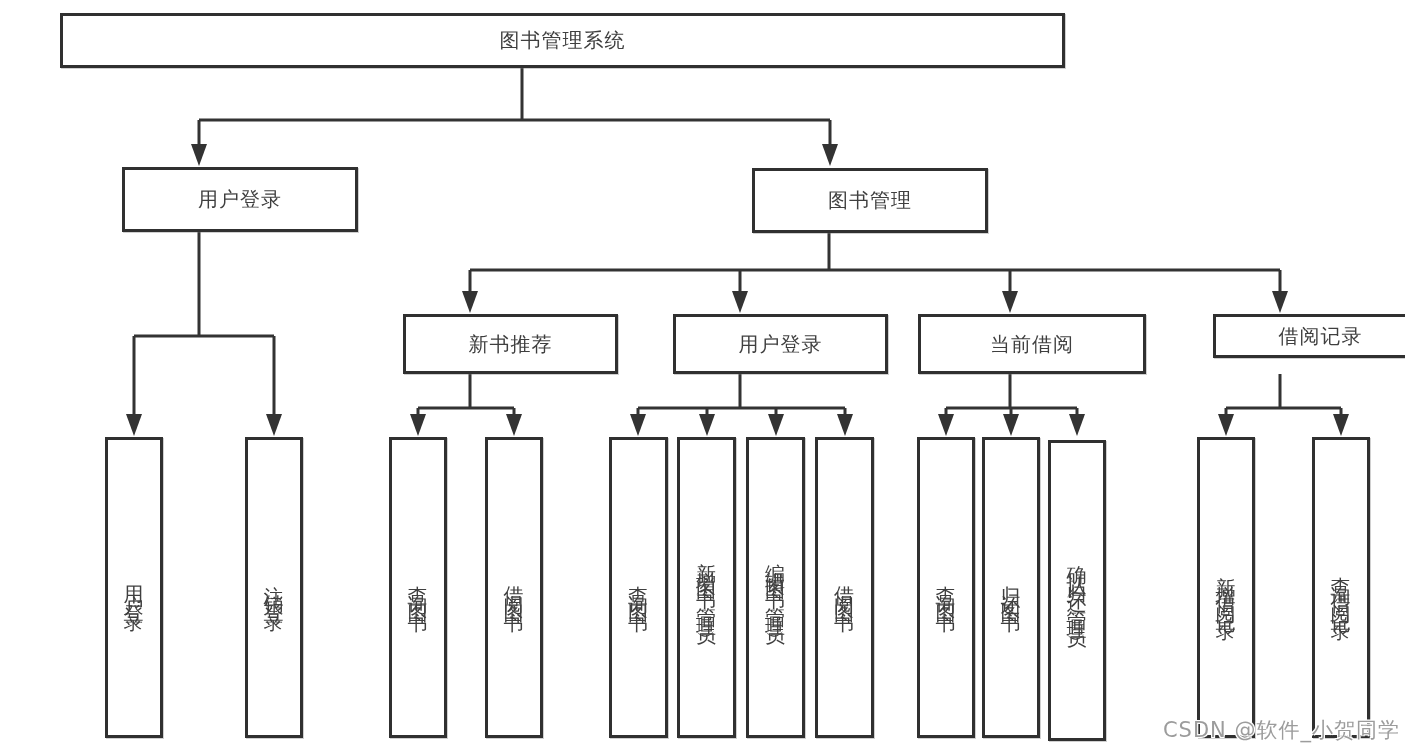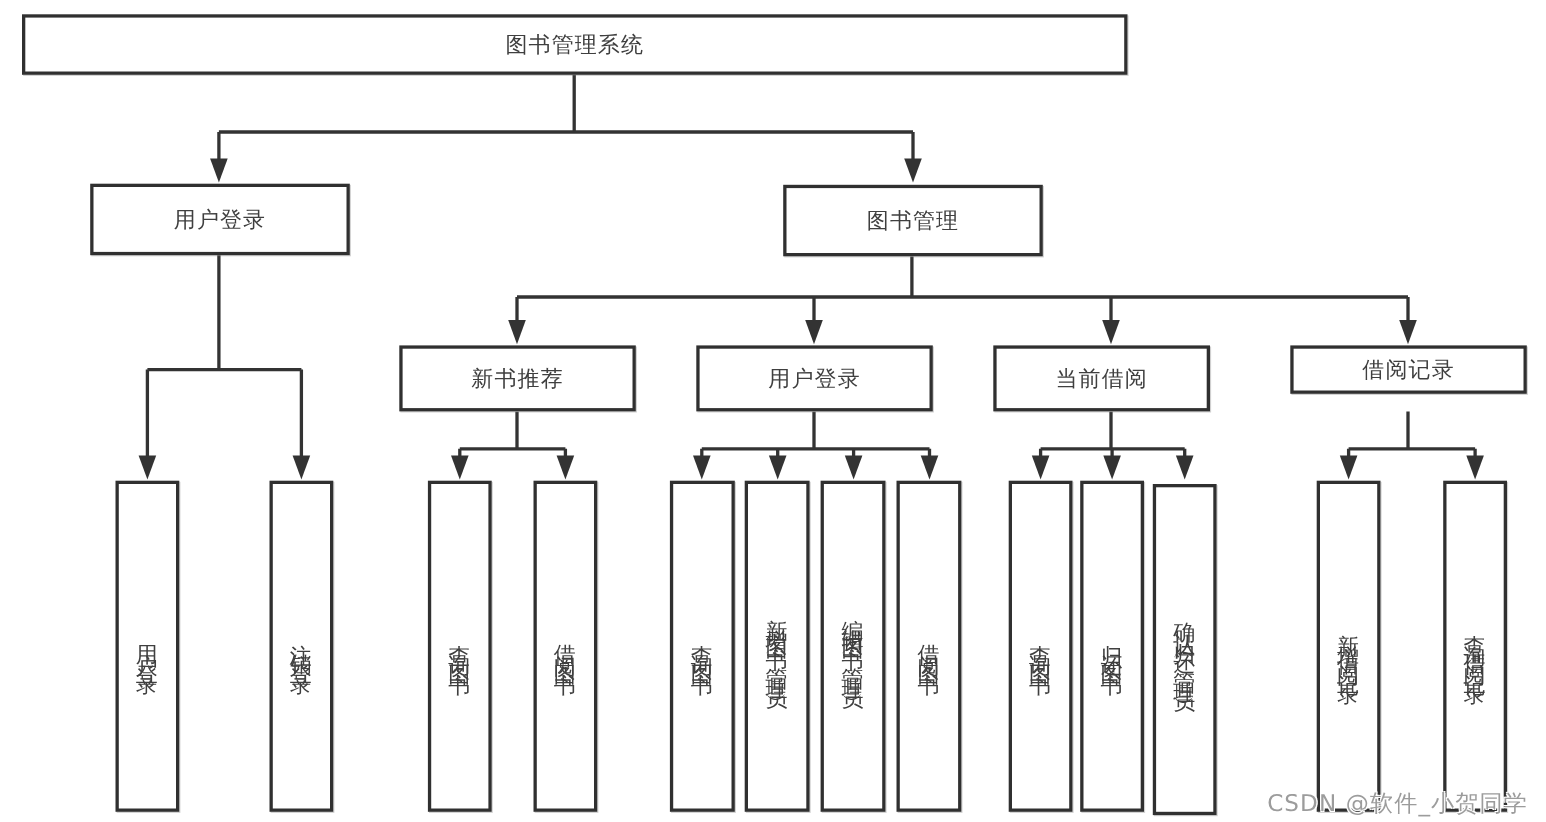--- a/index.html
+++ b/index.html
@@ -9,27 +9,27 @@
   }
   .wires { position:absolute; left:0; top:0; width:1405px; height:747px; }
   .wires path { stroke:#333333; stroke-width:3; fill:none; }
   .wires polygon { fill:#333333; stroke:none; }
   .box {
     position:absolute; box-sizing:border-box; background:#ffffff;
     border:3px solid #303030; box-shadow:1px 1px 0 rgba(120,120,120,0.35);
     display:flex; align-items:center; justify-content:center;
     color:#3f3f3f; font-size:20px; z-index:2;
   }
-  .box.h { letter-spacing:1px; }
+  .box.h { letter-spacing:1px;margin-left:40px; }
   .box.leaf {
     writing-mode:vertical-rl; text-orientation:mixed;
     letter-spacing:9px; font-size:20px; line-height:1;
   }
   .watermark {
-    position:absolute; right:16px; bottom:3px; z-index:3;
+    position:absolute; right:5px; bottom:3px; z-index:3;
     font-size:21px; color:#9c9c9c; letter-spacing:1px;
     text-shadow:1px 1px 0 #ffffff, -1px -1px 0 #ffffff, 1px -1px 0 #ffffff, -1px 1px 0 #ffffff;
   }
 </style>
 </head>
 <body>
 
 <div class="canvas">
 
   <svg class="wires" viewBox="0 0 1405 747" xmlns="http://www.w3.org/2000/svg">
@@ -85,21 +85,21 @@
   <div class="box h" style="left:363px;top:314px;width:215px;height:60px">
     <span>新书推荐</span>
   </div>
 
   <div class="box h" style="left:712px;top:168px;width:236px;height:65px">
     <span>图书管理</span>
   </div>
   <div class="box h" style="left:633px;top:314px;width:215px;height:60px">
     <span>用户登录</span>
   </div>
-  <div class="box h" style="left:903px;top:314px;width:197px;height:60px">
+  <div class="box h" style="left:878px;top:314px;width:228px;height:60px">
     <span>当前借阅</span>
   </div>
   <div class="box h" style="left:1173px;top:314px;width:215px;height:44px">
     <span>借阅记录</span>
   </div>
 
   <div class="box leaf" style="left:105px;top:437px;width:58px;height:301px">
     <span>用户登录</span>
   </div>
   <div class="box leaf" style="left:245px;top:437px;width:58px;height:301px">

